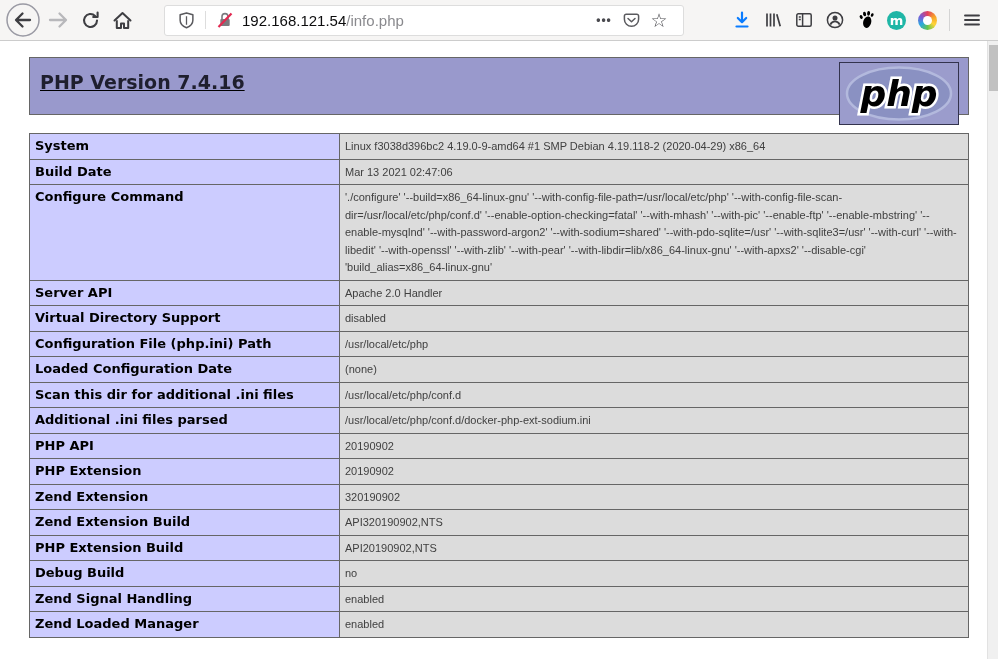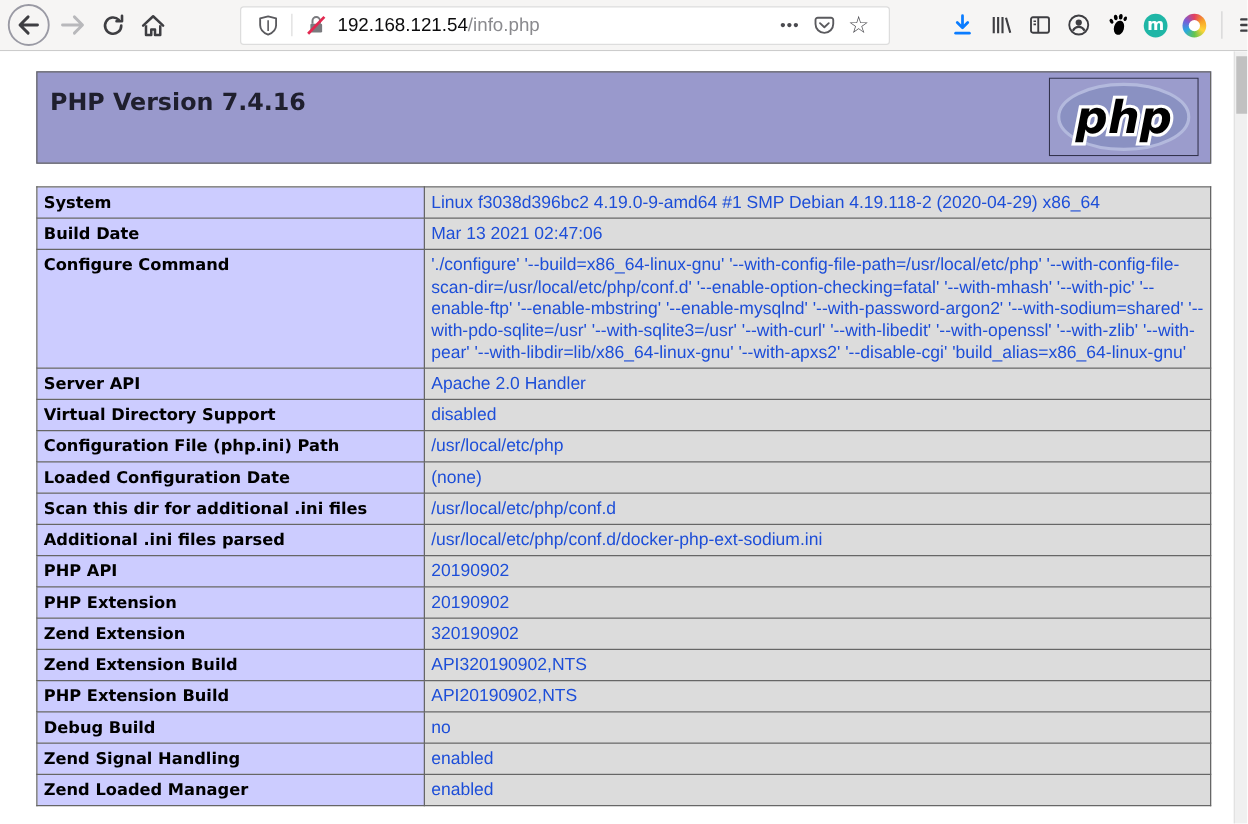--- a/index.html
+++ b/index.html
@@ -15,21 +15,21 @@
     height: 41px; background: #f6f5f4; border-bottom: 1px solid #cccccc;
     display: flex; align-items: center; padding-left: 4px;
   }
   .tb-btn {
     background: none; border: none; padding: 0; margin: 0;
     display: flex; align-items: center; justify-content: center;
     width: 32px; height: 32px; cursor: pointer; flex: none;
   }
   .back-btn { width: 38px; height: 38px; }
   .urlbar {
-    margin-left: 54px; width: 520px; height: 31px; flex: none;
+    margin-left: 26px; width: 520px; height: 31px; flex: none;
     background: #ffffff; border: 1px solid #dddddd; border-radius: 3px;
     display: flex; align-items: center; padding: 0 10px;
   }
   .urlbar .divider { width: 1px; height: 18px; background: #dddddd; margin: 0 8px; flex: none; }
   .url-text { font-size: 15px; white-space: nowrap; margin-left: 6px; }
   .url-host { color: #0c0c0d; }
   .url-path { color: #8a8a8e; }
   .flex-spacer { flex: 1; }
   .ellipsis-glyph { font-size: 12px; color: #4a4a4f; letter-spacing: 1px; font-weight: bold; }
   .star-glyph { font-size: 19px; color: #4a4a4f; line-height: 1; }
@@ -47,21 +47,21 @@
   }
   .color-wheel::after { content:""; width: 9px; height: 9px; border-radius: 50%; background: #ffffff; }
   .tb-separator { width: 1px; height: 22px; background: #d4d4d4; margin: 0 6px; flex: none; }
 
   
   .content { position: relative; height: 618px; background: #ffffff; overflow: hidden; }
   .center { width: 940px; margin: 0 auto; padding-top: 16px; }
   .php-header {
     background: var(--header-bg, #9999cc);
     border: 1px solid var(--table-border, #666666);
-    height: 74px; position: relative;
+    height: 58px; position: relative; text-decoration: underline;
   }
   .php-header h1 {
     margin: 0; padding: 13px 0 0 10px;
     font-family: "DejaVu Sans", "Liberation Sans", sans-serif;
     font-size: 19px; font-weight: bold; color: #1f1f2e;
   }
   .php-logo { position: absolute; top: 4px; right: 9px; border-radius: 23px; }
 
   table.info { border-collapse: collapse; width: 100%; margin-top: 18px; padding-left: 36px; }
   table.info td {
@@ -69,21 +69,21 @@
     padding: 3px 5px; vertical-align: baseline;
   }
   td.e {
     background: var(--label-bg, #ccccff);
     font-family: "DejaVu Sans", "Liberation Sans", sans-serif;
     font-weight: bold; font-size: 13px; color: #000000;
     width: 310px; line-height: 17px;
   }
   td.v {
     background: var(--value-bg, #dcdcdc);
-    font-size: 14px; color: #1d4ed8; line-height: 17.5px;
+    font-size: 11px; color: #404040; line-height: 17.5px;
     word-wrap: break-word; max-width: 620px;
   }
 
   
   .scrollbar {
     position: absolute; top: 0; right: 0; width: 11px; height: 100%;
     background: #f0f0f0; border-left: 1px solid #e2e2e2;
   }
   .scroll-thumb { position: absolute; top: 4px; left: 1px; width: 9px; height: 46px; background: #c1c1c1; }
 

